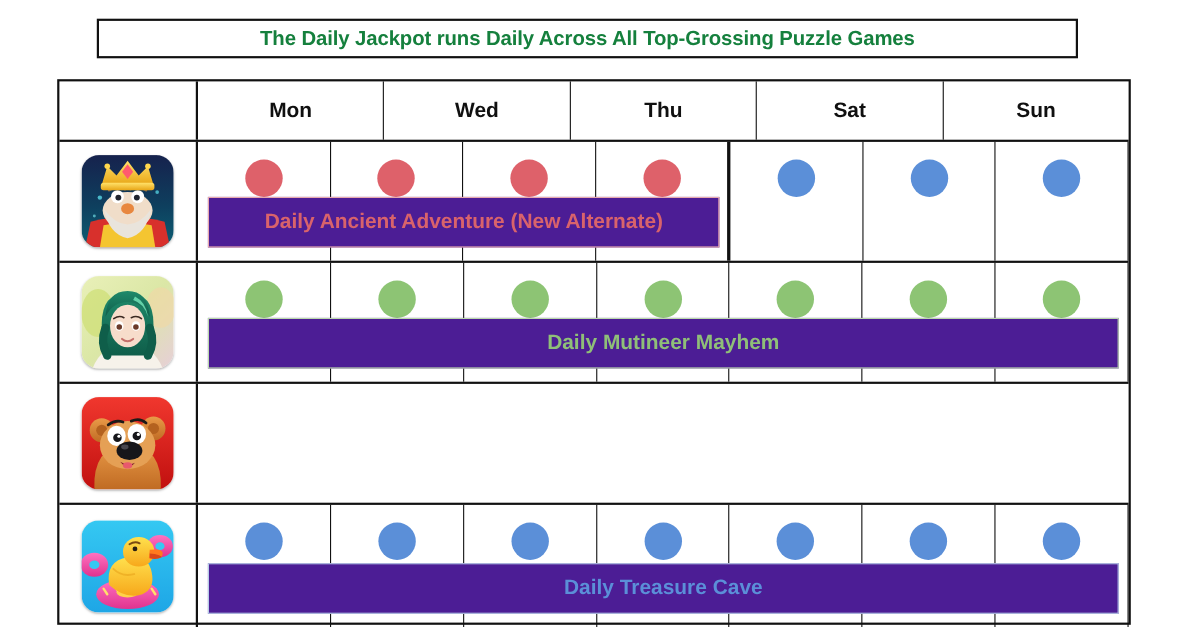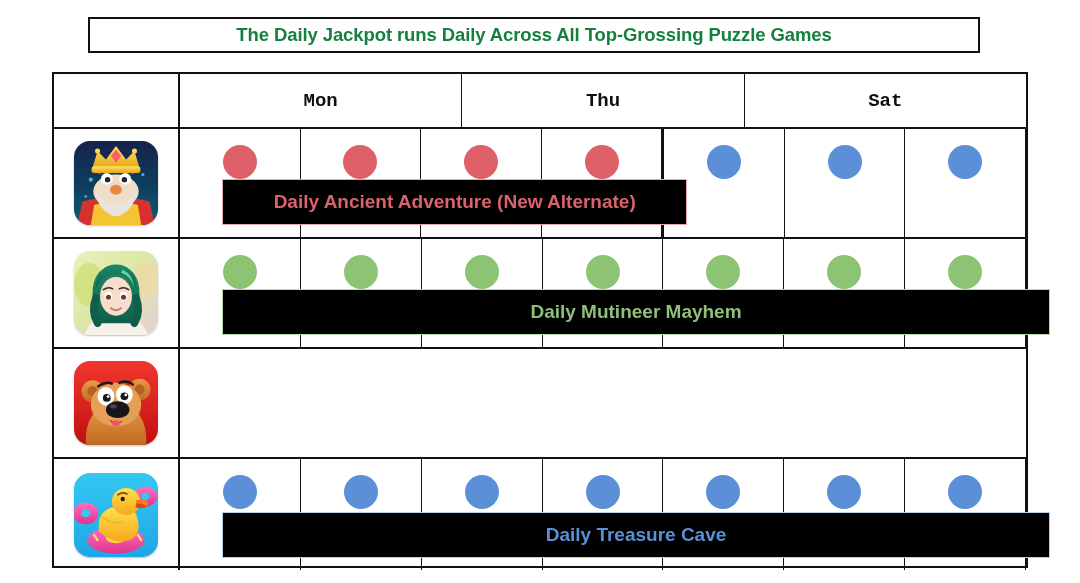--- a/index.html
+++ b/index.html
@@ -72,21 +72,20 @@
     justify-content:center;
   }
   .day-cell:last-child{ border-right:none; }
   
   .day-cell.split-edge{ border-right:3px solid #111111; }
 
   .header-row .day-cell{
     font-size:19px;
     font-weight:bold;
     color:#101010;
-    font-family:Liberation Mono, monospace;
   }
 
   
   .game-row .day-cell{
     align-items:flex-start;
     justify-content:center;
     padding-top:0;
   }
   .dot{
     width:34px;height:34px;
@@ -100,24 +99,23 @@
     left:0; right:0; bottom:0;
     height:110px;
     pointer-events:none;
   }
   .label-bar{
     position:absolute;
     bottom:12px;
     height:46px;
     box-sizing:border-box;
     border:1px solid #cfd9ea;
-    background:#000000;
+    background:#4c1d95;
     display:flex; align-items:center; justify-content:center;
     pointer-events:auto;
-    margin-left:33px;
   }
   .label-bar .label-text{
     font-size:19px;
     font-weight:bold;
     white-space:nowrap;
   }
 
   
   .app-icon{
     width:84px;height:84px;
@@ -134,22 +132,24 @@
 <div id="title-banner">
   <span class="title-text">The Daily Jackpot runs Daily Across All Top-Grossing Puzzle Games</span>
 </div>
 
 <div id="schedule-table">
 
   <div class="grid-row header-row">
     <div class="icon-col"></div>
     <div class="day-cols" id="header-days">
         <div class="day-cell">Mon</div>
+        <div class="day-cell">Wed</div>
         <div class="day-cell">Thu</div>
         <div class="day-cell">Sat</div>
+        <div class="day-cell">Sun</div>
       </div>
   </div>
 
   <div id="rows-host">
       <div class="grid-row game-row">
         <div class="icon-col">
           <div class="app-icon">
     <svg viewBox="0 0 100 100">
       <defs>
         <linearGradient id="kbg" x1="0" y1="0" x2="0" y2="1">

